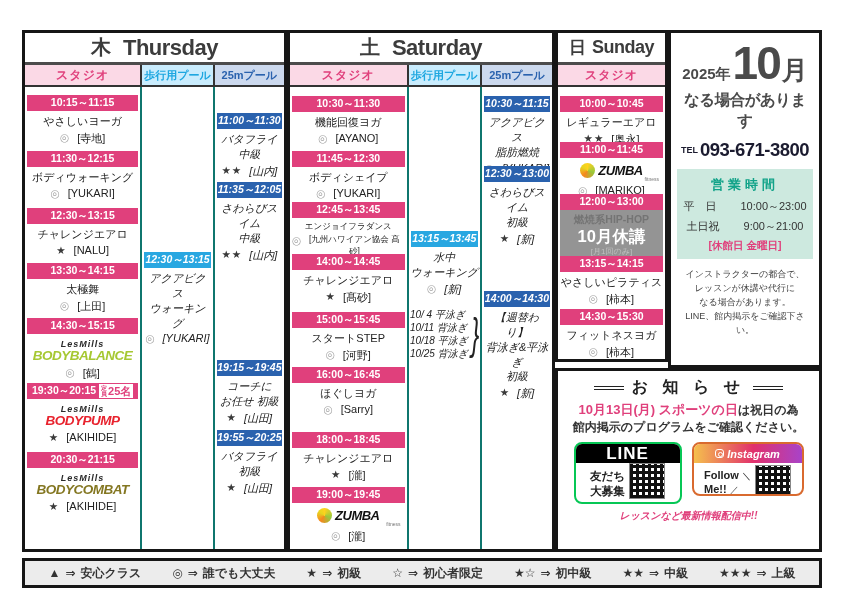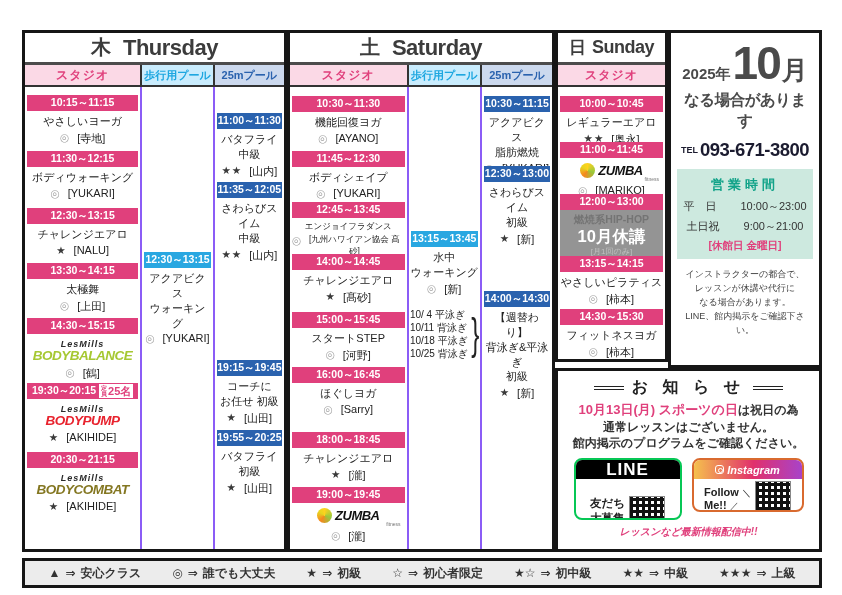--- a/index.html
+++ b/index.html
@@ -31,21 +31,21 @@
   .col-headers { display: flex; height: 22px; border-bottom: 2px solid #333; }
   .col-header { display:flex; align-items:center; justify-content:center;
                 font-size: 12px; font-weight: 800; letter-spacing: 1px; }
   .col-header + .col-header { border-left: 2px solid #333; }
   .col-header.studio  { background:#fbd9e6; color:#e0407c; }
   .col-header.walking { background:#c9ecfd; color:#1ea7e0; font-size:11px; letter-spacing:0; }
   .col-header.pool25  { background:#ccd9ee; color:#2a62ae; font-size:11px; letter-spacing:0; }
 
   .body-row { display:flex; flex:1; }
   .col-body { position: relative; }
-  .col-body + .col-body { border-left: 2px solid #8b5cf6; }
+  .col-body + .col-body { border-left: 2px solid #0f766e; font-style: italic; }
   .w-studio  { width: 44.5%; }
   .w-walking { width: 28%; }
   .w-pool25  { width: 27.5%; }
   .w-full    { width: 100%; }
 
   
   .entry { position: absolute; left: 2px; right: 2px; }
   .timebar { height: 16px; display:flex; align-items:center; justify-content:center; gap:3px;
              color:#fff; font-weight:800; font-size:10.5px; }
   .timebar.studio  { background:#e0407c; }
@@ -107,21 +107,21 @@
   .notice-box { height:184px; border:3px solid #161616; background:#fff; padding:6px 6px 0; text-align:center; }
   .notice-title-row { display:flex; align-items:center; justify-content:center; gap:8px; }
   .nline { width:30px; border-top:4px double #222; }
   .notice-title { font-size:16px; font-weight:900; color:#222; letter-spacing:5px; }
   .notice-line1 { margin-top:3px; font-size:12px; font-weight:900; color:#333; white-space:nowrap; }
   .notice-line1 .hl { color:#e0407c; font-size:13px; }
   .notice-line { font-size:12px; font-weight:800; color:#333; line-height:1.35; }
   .sns-row { display:flex; justify-content:center; gap:10px; margin-top:7px; }
   .line-box { width:108px; height:62px; border:2px solid #06c755; border-radius:8px; overflow:hidden; background:#fff; }
   .line-header { background:#000000; color:#fff; font-size:17px; font-weight:900; letter-spacing:1px; height:19px; line-height:19px; }
-  .line-body { display:flex; align-items:flex-start; justify-content:center; gap:4px; padding-top:17px; }
+  .line-body { display:flex; align-items:flex-end; justify-content:center; gap:4px; padding-top:0; }
   .line-text { font-size:11.5px; font-weight:800; color:#222; line-height:1.3; }
   .insta-box { width:112px; height:54px; border:2px solid #d96a2f; border-radius:8px; overflow:hidden; background:#fff; }
   .insta-header { background:linear-gradient(90deg,#f5c04d,#e1306c 55%,#a843c9); height:19px;
                   display:flex; align-items:center; justify-content:center; gap:3px; }
   .ig-icon { width:9px; height:9px; border:1.5px solid #fff; border-radius:3px; position:relative; display:inline-block; }
   .ig-icon::after { content:""; position:absolute; left:2px; top:2px; width:3px; height:3px; border:1px solid #fff; border-radius:50%; }
   .ig-script { color:#fff; font-size:11px; font-weight:800; font-style:italic; }
   .insta-body { display:flex; align-items:center; justify-content:center; gap:4px; padding-top:2px; }
   .insta-text { font-size:11px; font-weight:900; color:#222; line-height:1.25; text-align:left; }
   .insta-text .decor { font-weight:400; font-size:9px; }
@@ -628,21 +628,20 @@
 
       <section class="notice-box">
         <div class="notice-title-row">
           <span class="nline"></span>
           <span class="notice-title">お 知 ら せ</span>
           <span class="nline"></span>
         </div>
         <div class="notice-line1">
           <span class="hl">10月13日(月) スポーツの日</span><span class="rest">は祝日の為</span>
         </div>
-        <div class="notice-line">通常レッスンはございません。</div>
         <div class="notice-line">館内掲示のプログラムをご確認ください。</div>
 
         <div class="sns-row">
           <div class="line-box">
             <div class="line-header">LINE</div>
             <div class="line-body">
               <div class="line-text">
                 <div>友だち</div>
                 <div>大募集</div>
               </div>

